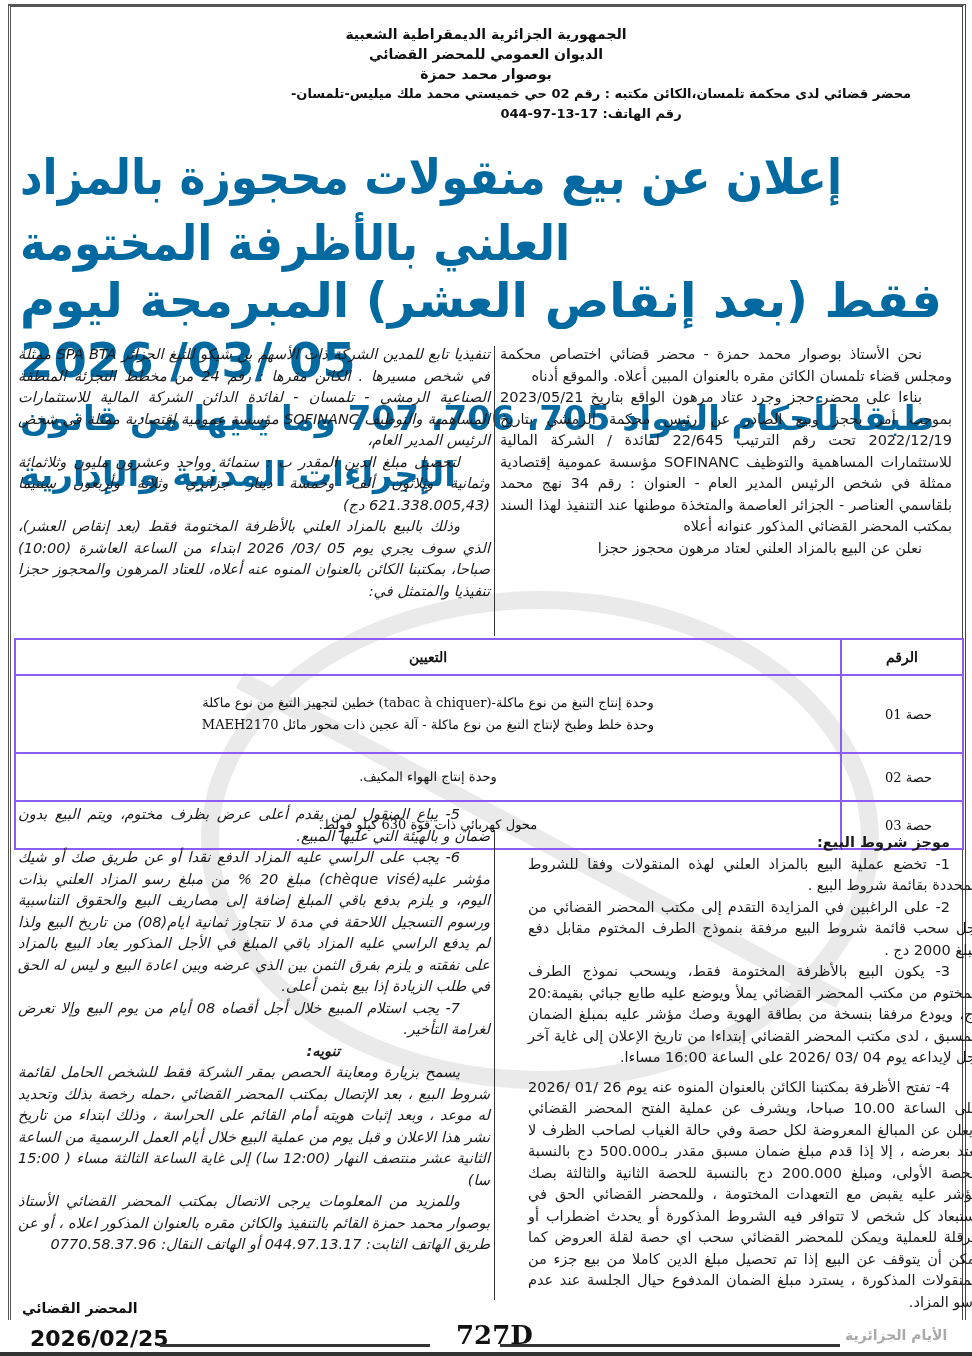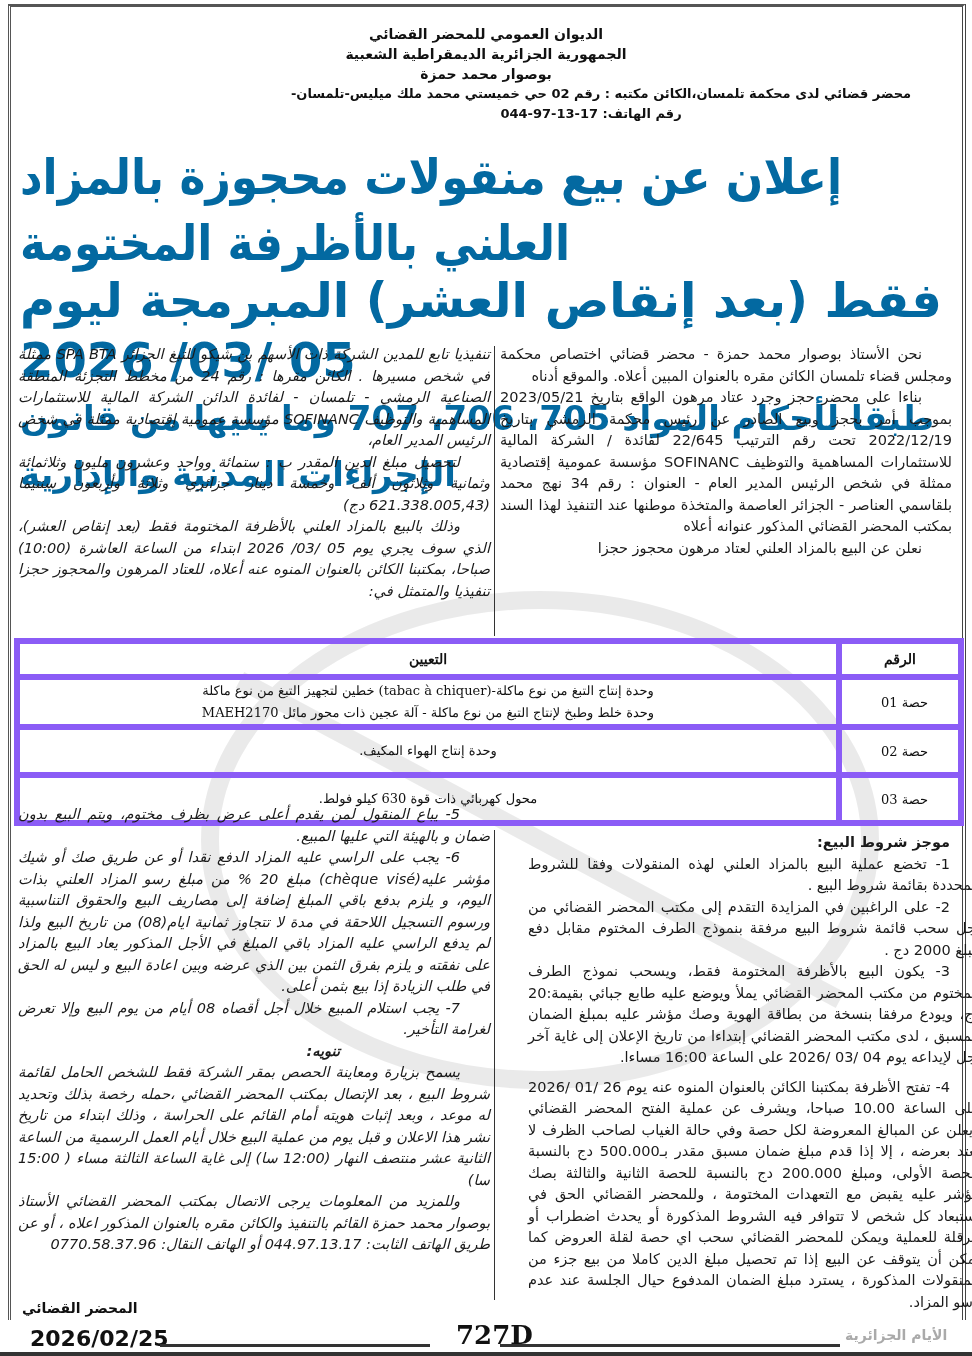--- a/index.html
+++ b/index.html
@@ -18,21 +18,21 @@
     .title .t2 { font-size: 48px; line-height: 60px; letter-spacing: -1px; }
     .title .t3 { font-size: 34px; line-height: 56px; letter-spacing: -1px; }
     .col { position: absolute; font-size: 14.5px; line-height: 21.5px; text-align: justify; color: #1a1a1a; }
     .col p { margin: 0; }
     .col .ind { text-indent: 30px; }
     .col-right { left: 500px; width: 452px; }
     .col-left { left: 18px; width: 472px; font-style: italic; }
     .b { font-weight: bold; }
     .vrule { position: absolute; left: 494px; width: 1px; background: #333; }
     table.lots { position: absolute; top: 638px; left: 14px; width: 950px; border-collapse: collapse; font-family: "DejaVu Serif", serif; font-size: 13px; }
-    table.lots td, table.lots th { border: 6px solid #8b5cf6; }
+    table.lots td, table.lots th { border: 2px solid #8b5cf6; }
     table.lots th { height: 36px; font-weight: bold; font-size: 14px; }
     table.lots td.num { width: 122px; text-align: right; padding-right: 30px; }
     table.lots td.desc { text-align: center; line-height: 22px; }
     .sig-date { position: absolute; left: 30px; top: 1326px; font-size: 22px; font-weight: bold; font-family: "DejaVu Sans", sans-serif; direction: ltr; }
     .sig-label { position: absolute; left: 22px; top: 1300px; font-size: 14px; font-weight: bold; }
     .code { position: absolute; left: 456px; top: 1320px; font-size: 26px; font-weight: bold; font-family: "DejaVu Serif", serif; direction: ltr; }
     .line-bottom { position: absolute; top: 1344px; height: 3px; background: #333; }
     .logo { position: absolute; left: 845px; top: 1327px; font-size: 14px; color: #aaa; font-weight: bold; }
     .bottom-rule { position: absolute; left: 0; right: 0; top: 1352px; height: 4px; background: #333; }
     .watermark { position: absolute; left: 180px; top: 560px; width: 720px; height: 560px; pointer-events: none; opacity: 0.08; }
@@ -43,22 +43,22 @@
 <div class="frame"></div>
 
 <svg class="watermark" viewBox="0 0 720 560">
   <g fill="none" stroke="#000" stroke-width="18">
     <ellipse cx="360" cy="280" rx="330" ry="240"></ellipse>
     <line x1="60" y1="120" x2="660" y2="440"></line>
   </g>
 </svg>
 
 <div class="header">
+  <div class="l">الجمهورية الجزائرية الديمقراطية الشعبية</div>
   <div class="l">الديوان العمومي للمحضر القضائي</div>
-  <div class="l">الجمهورية الجزائرية الديمقراطية الشعبية</div>
   <div class="l">بوصوار محمد حمزة</div>
   <div class="l addr">محضر قضائي لدى محكمة تلمسان،الكائن مكتبه : رقم 02 حي خميستي محمد ملك ميليس-تلمسان-</div>
   <div class="l tel">رقم الهاتف:  17-13-97-044</div>
 </div>
 
 <div class="title">
   <div class="t1">إعلان عن بيع منقولات محجوزة بالمزاد العلني بالأظرفة المختومة</div>
   <div class="t2">فقط (بعد إنقاص العشر) المبرمجة ليوم 05 /03/ 2026</div>
   <div class="t3">طبقا لأحكام المواد 705، 706، 707 وما يليها من قانون الإجراءات المدنية والإدارية</div>
 </div>
@@ -76,21 +76,21 @@
   <p class="ind">لتحصيل مبلغ الدين المقدر ب : ستمائة وواحد وعشرون مليون وثلاثمائة وثمانية وثلاثون ألف وخمسة دينار جزائري وثلاثة وأربعون سنتيما (621.338.005,43 دج)</p>
   <p class="ind">وذلك بالبيع بالمزاد العلني بالأظرفة المختومة فقط (بعد إنقاص العشر)، الذي سوف يجري يوم 05 /03/ 2026 ابتداء من الساعة العاشرة (10:00) صباحا، بمكتبنا الكائن بالعنوان المنوه عنه أعلاه، للعتاد المرهون والمحجوز حجزا تنفيذيا والمتمثل في:</p>
 </div>
 
 <table class="lots">
   <tbody>
       <tr>
     <th>الرقم</th>
     <th>التعيين</th>
   </tr>
-  <tr style="height:46px;">
+  <tr style="height:78px;">
     <td class="num">حصة 01</td>
     <td class="desc">
       <div>وحدة إنتاج التبغ من نوع ماكلة-(tabac à chiquer)   خطين لتجهيز التبغ من نوع ماكلة</div>
       <div>وحدة خلط وطبخ لإنتاج التبغ من نوع ماكلة -  آلة عجين ذات محور مائل MAEH2170</div>
     </td>
   </tr>
   <tr style="height:48px;">
     <td class="num">حصة 02</td>
     <td class="desc">وحدة إنتاج الهواء المكيف.</td>
   </tr>

